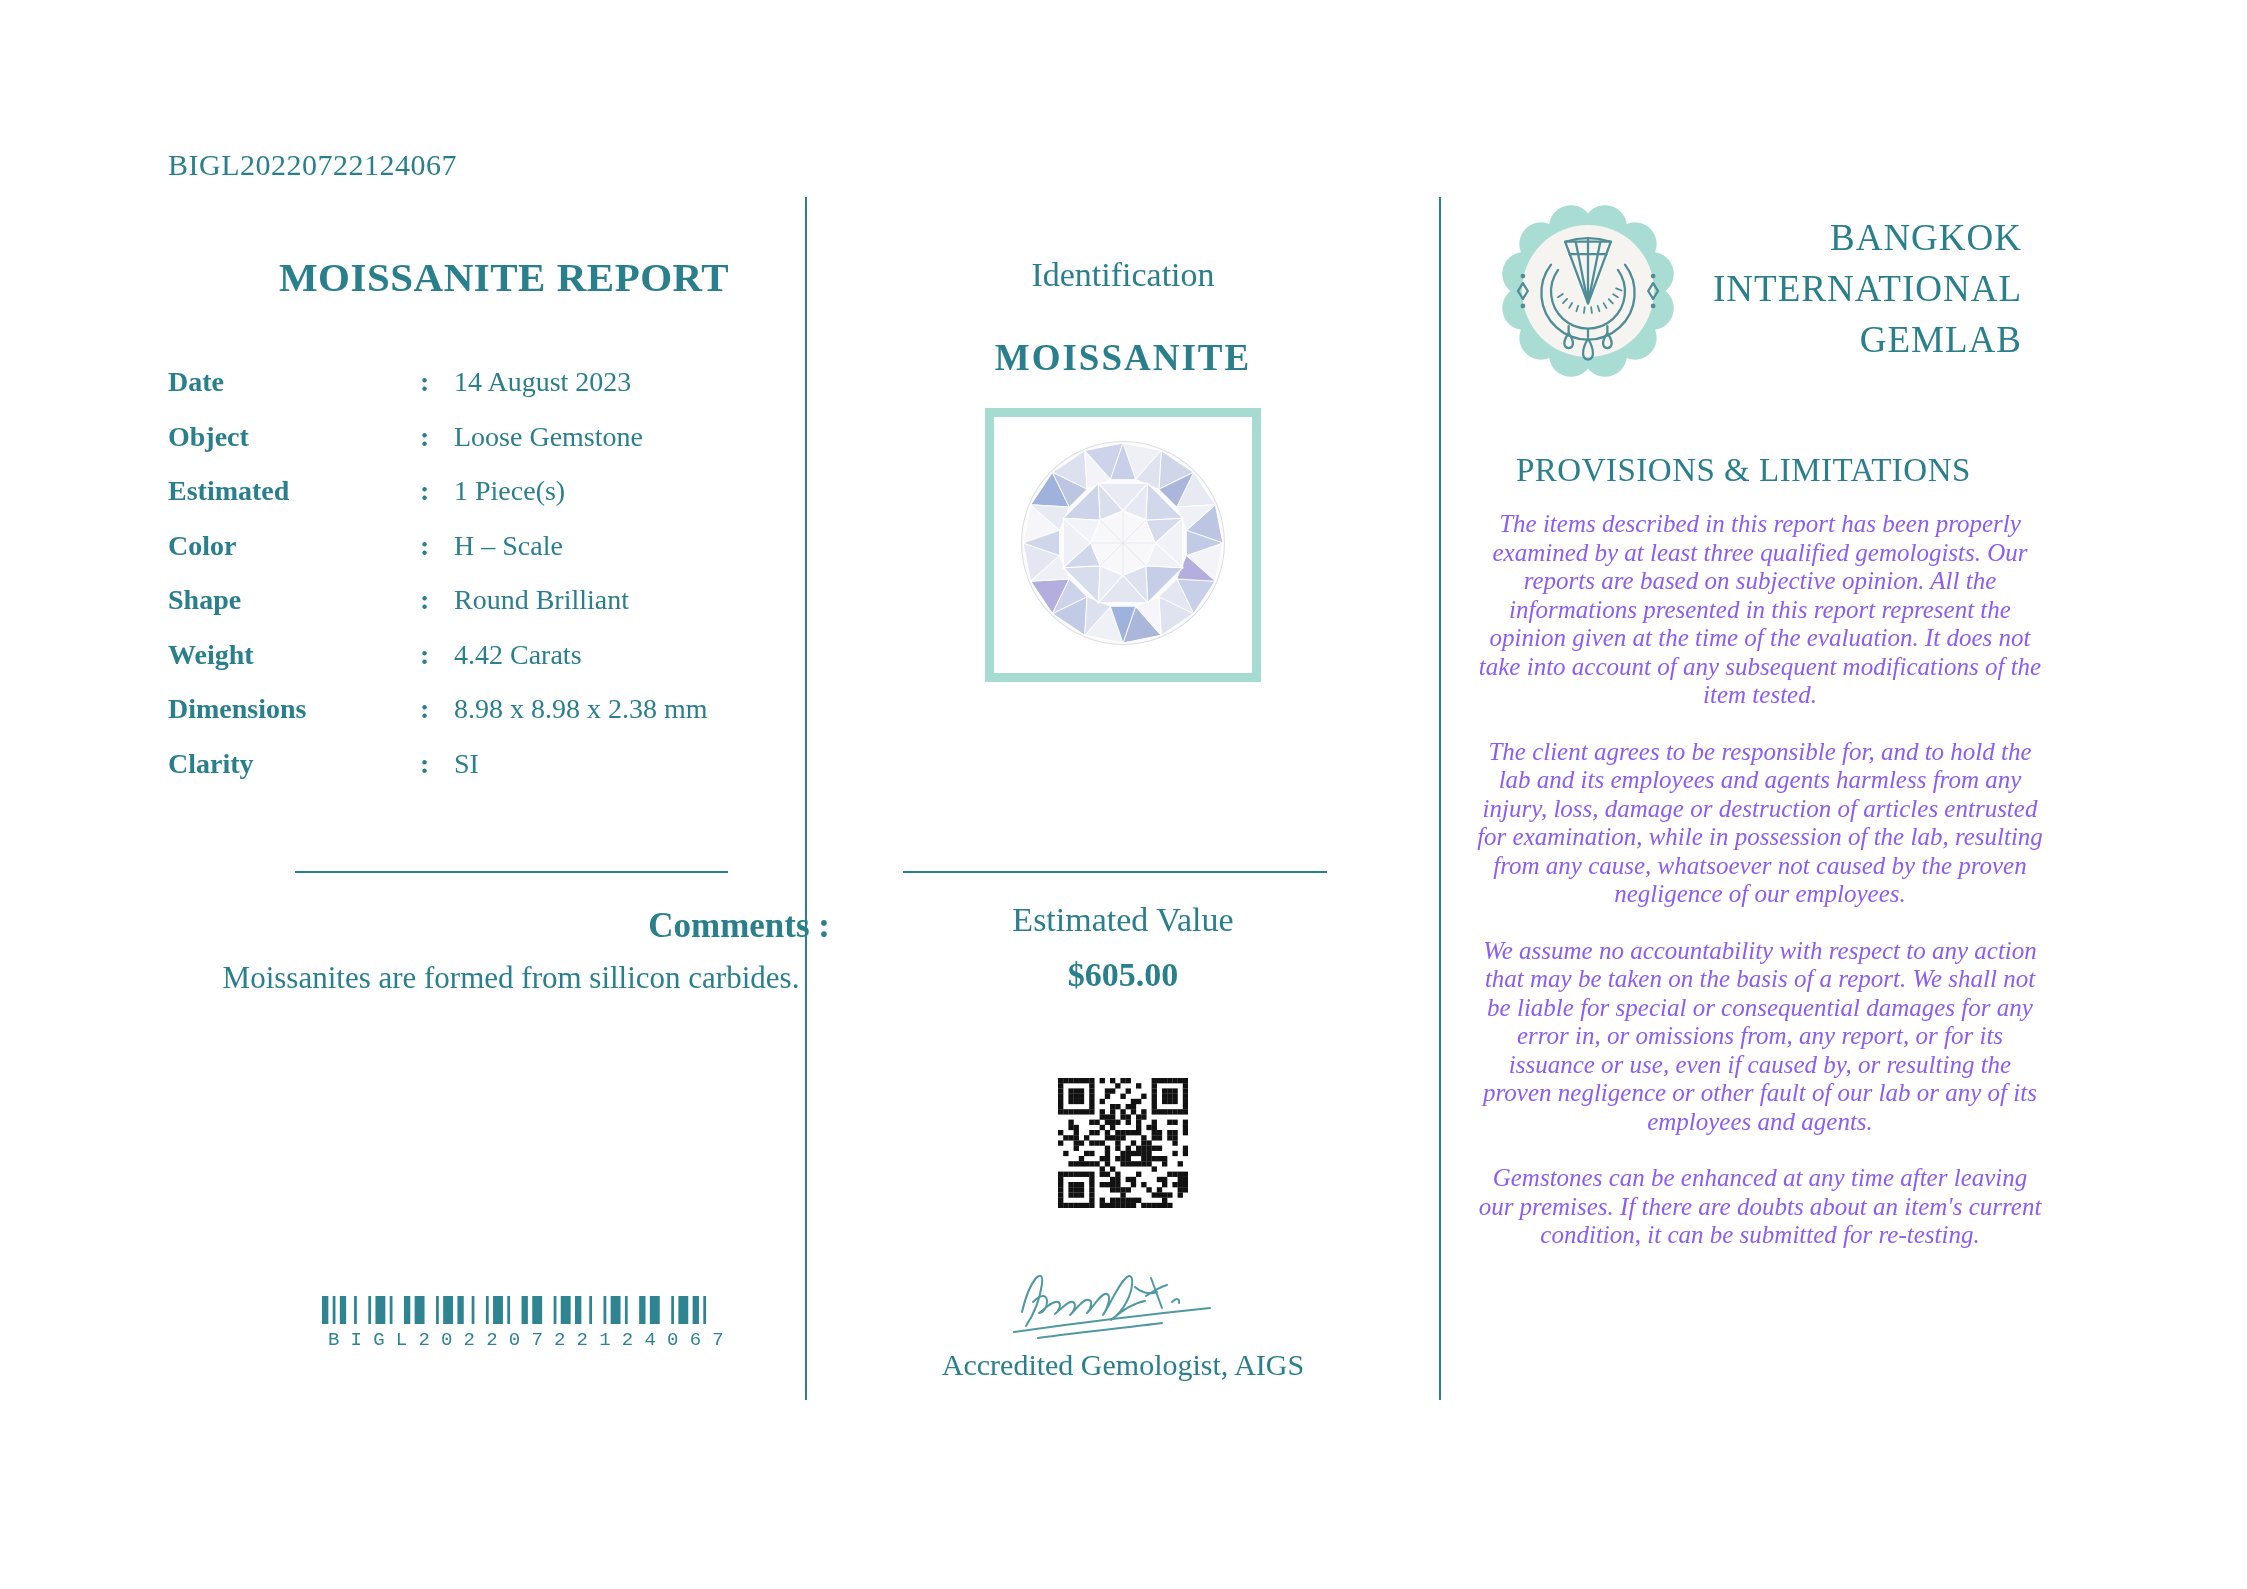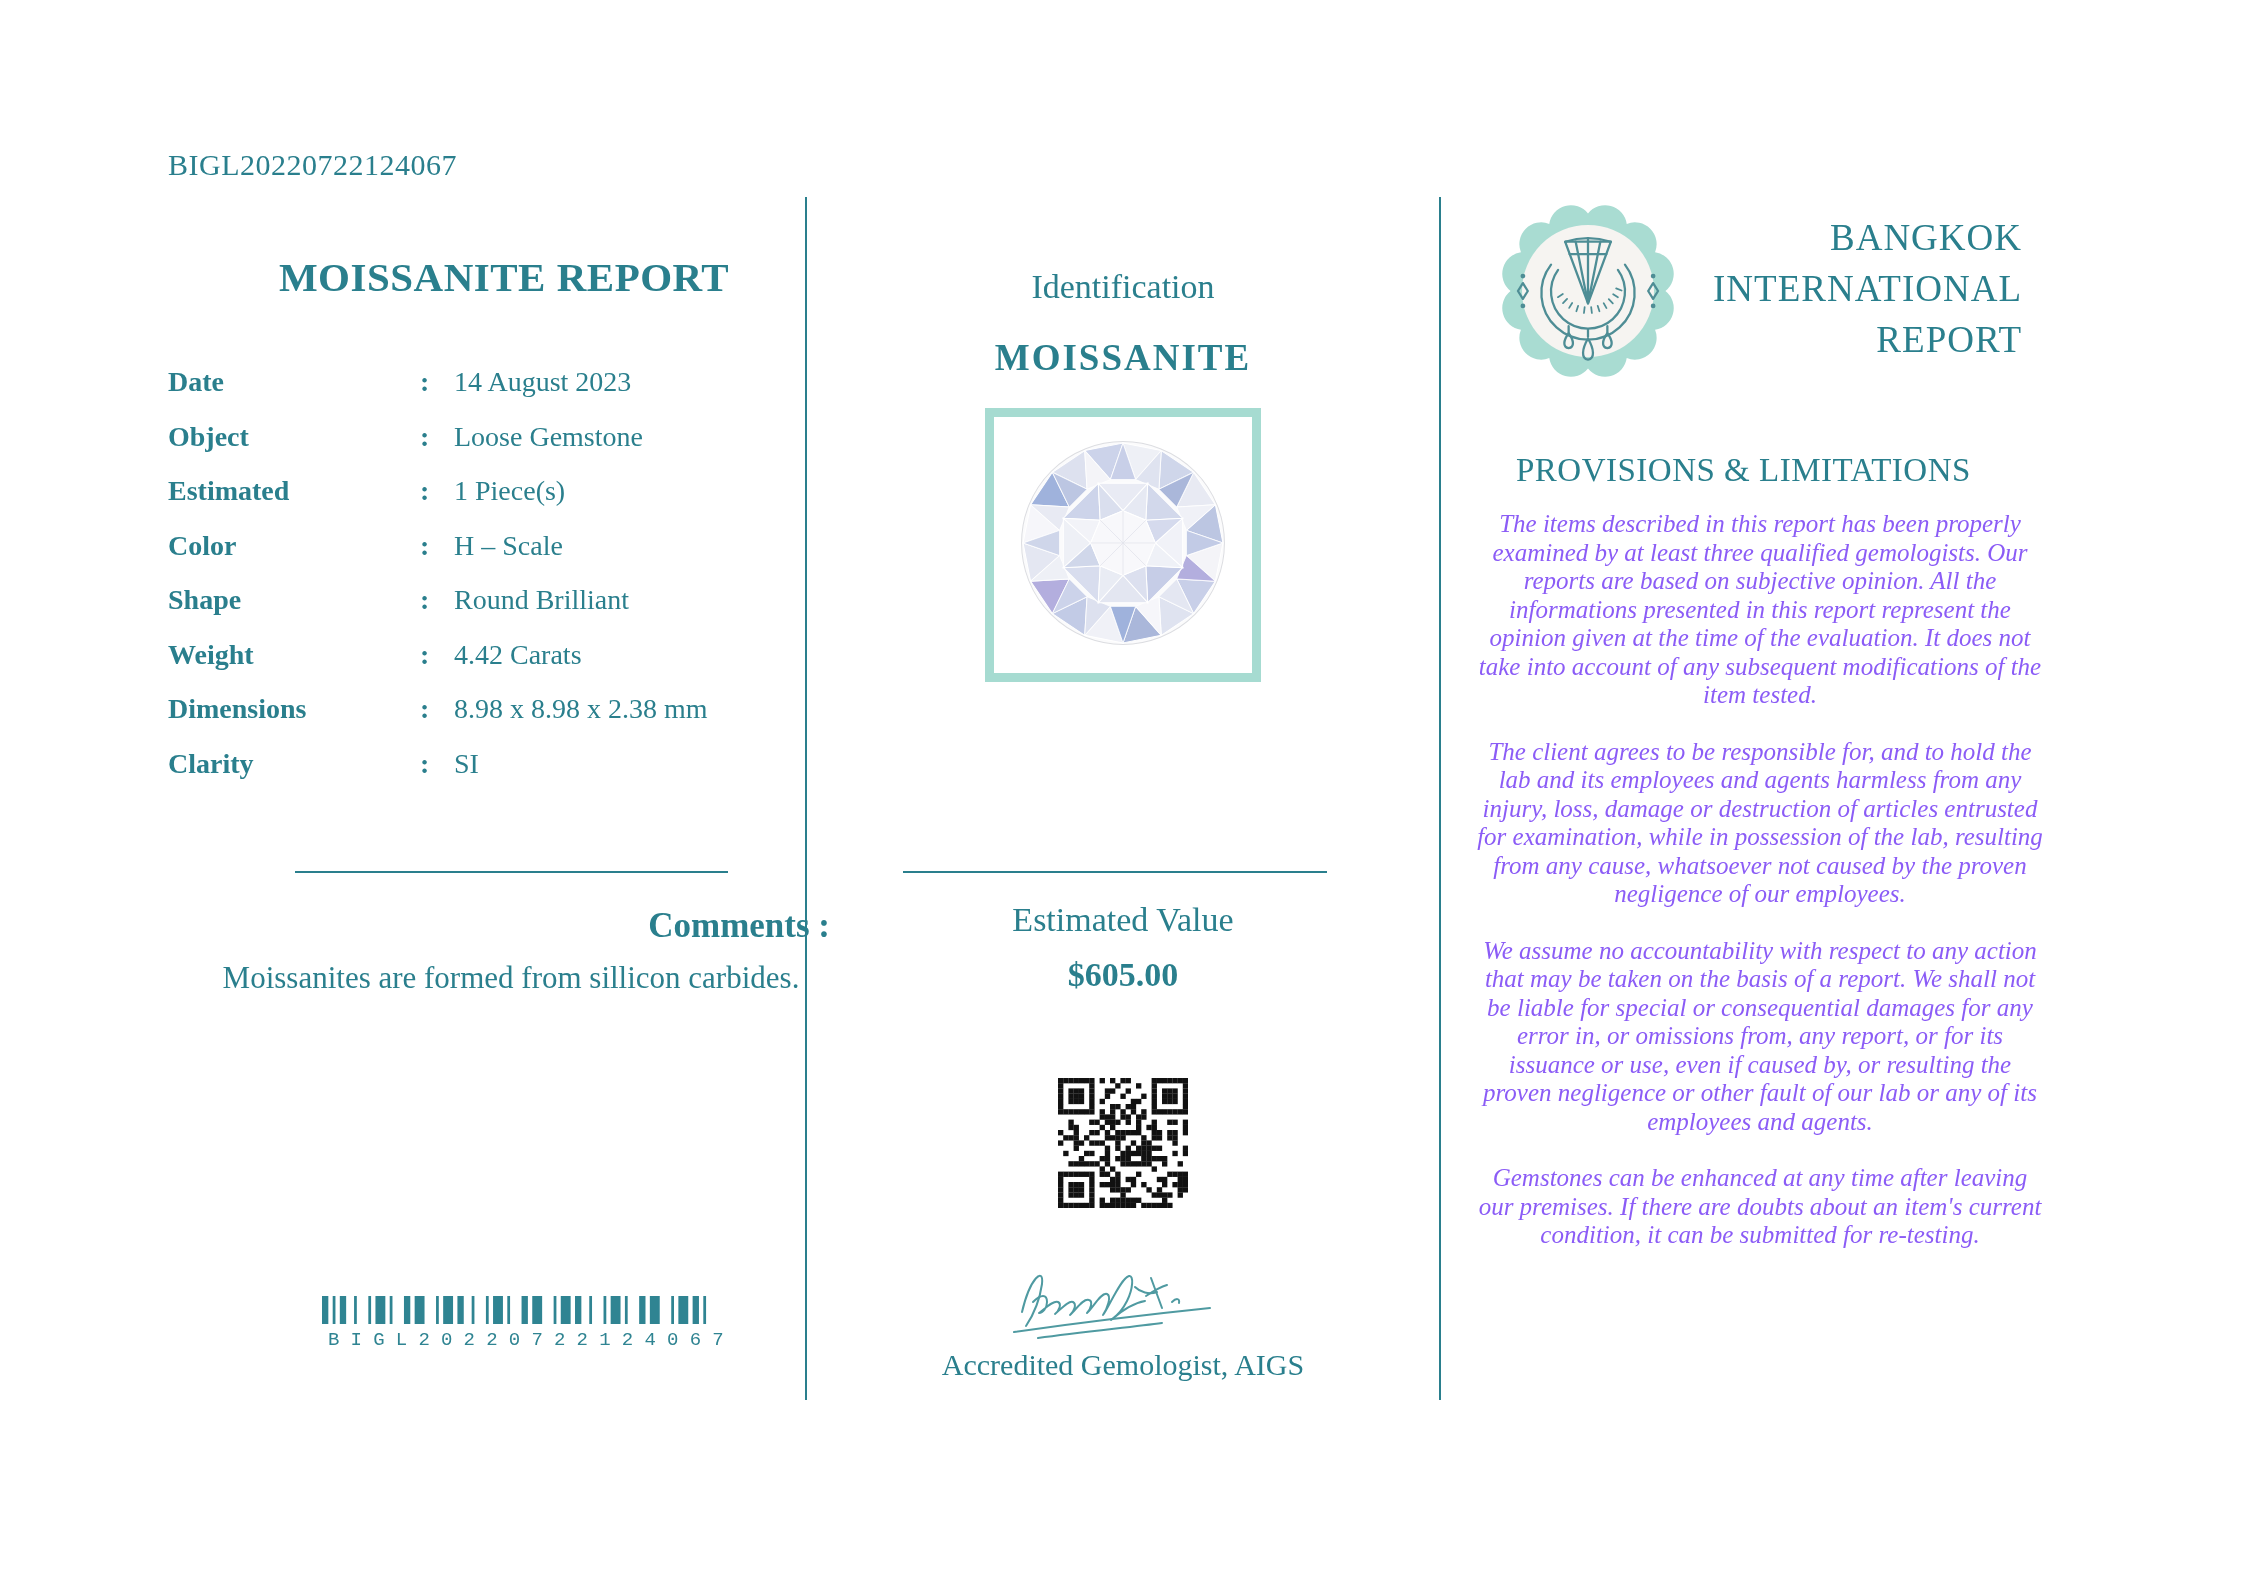--- a/index.html
+++ b/index.html
@@ -27,21 +27,21 @@
   .field-label{width:252px;font-weight:bold;}
   .field-colon{width:34px;font-weight:bold;}
   .field-value{flex:1;}
   .comments-heading{left:190px;top:906px;width:640px;text-align:right;font-size:35px;font-weight:bold;}
   .comments-text{left:215px;top:956px;width:592px;text-align:center;font-size:31px;line-height:43px;}
   .barcode{left:322px;top:1296px;width:400px;}
   .barcode-text{margin-top:1px;font-family:"Liberation Mono","DejaVu Sans Mono",monospace;
     font-size:19px;letter-spacing:11.2px;color:#2f8492;white-space:nowrap;padding-left:6px;}
 
   
-  .ident-heading{left:850px;top:256px;width:546px;text-align:center;font-size:34px;margin-top:12px;}
+  .ident-heading{left:850px;top:256px;width:546px;text-align:center;font-size:34px;}
   .ident-species{left:850px;top:336px;width:546px;text-align:center;font-size:37px;font-weight:bold;letter-spacing:2px;}
   .gem-frame{left:985px;top:408px;width:258px;height:256px;border:9px solid #a6dbd1;background:#ffffff;
     display:flex;align-items:center;justify-content:center;}
   .value-label{left:850px;top:901px;width:546px;text-align:center;font-size:34px;}
   .value-amount{left:850px;top:956px;width:546px;text-align:center;font-size:34px;font-weight:bold;}
   .qr{left:1058px;top:1078px;width:130px;height:130px;}
   .signature-wrap{left:1000px;top:1252px;width:250px;height:96px;}
   .sig-title{left:850px;top:1348px;width:546px;text-align:center;font-size:30px;}
 
   
@@ -575,21 +575,21 @@
         <path d="M87,45.5 L89.8,50 L87,54.5 L84.2,50 Z"></path>
         <circle cx="87" cy="41.5" r="0.7"></circle>
         <circle cx="87" cy="58.5" r="0.7"></circle>
       </g>
     </svg>
   </div>
 
   <div class="abs lab-name">
     <div>BANGKOK</div>
     <div>INTERNATIONAL</div>
-    <div>REPORT</div>
+    <div>GEMLAB</div>
   </div>
 
   <div class="abs prov-heading">PROVISIONS &amp; LIMITATIONS</div>
 
   <div class="abs prov-paras">
     <p>The items described in this report has been properly examined by at least three qualified gemologists. Our reports are based on subjective opinion. All the informations presented in this report represent the opinion given at the time of the evaluation. It does not take into account of any subsequent modifications of the item tested.</p>
     <p>The client agrees to be responsible for, and to hold the lab and its employees and agents harmless from any injury, loss, damage or destruction of articles entrusted for examination, while in possession of the lab, resulting from any cause, whatsoever not caused by the proven negligence of our employees.</p>
     <p>We assume no accountability with respect to any action that may be taken on the basis of a report. We shall not be liable for special or consequential damages for any error in, or omissions from, any report, or for its issuance or use, even if caused by, or resulting the proven negligence or other fault of our lab or any of its employees and agents.</p>
     <p>Gemstones can be enhanced at any time after leaving our premises. If there are doubts about an item's current condition, it can be submitted for re-testing.</p>
   </div>

